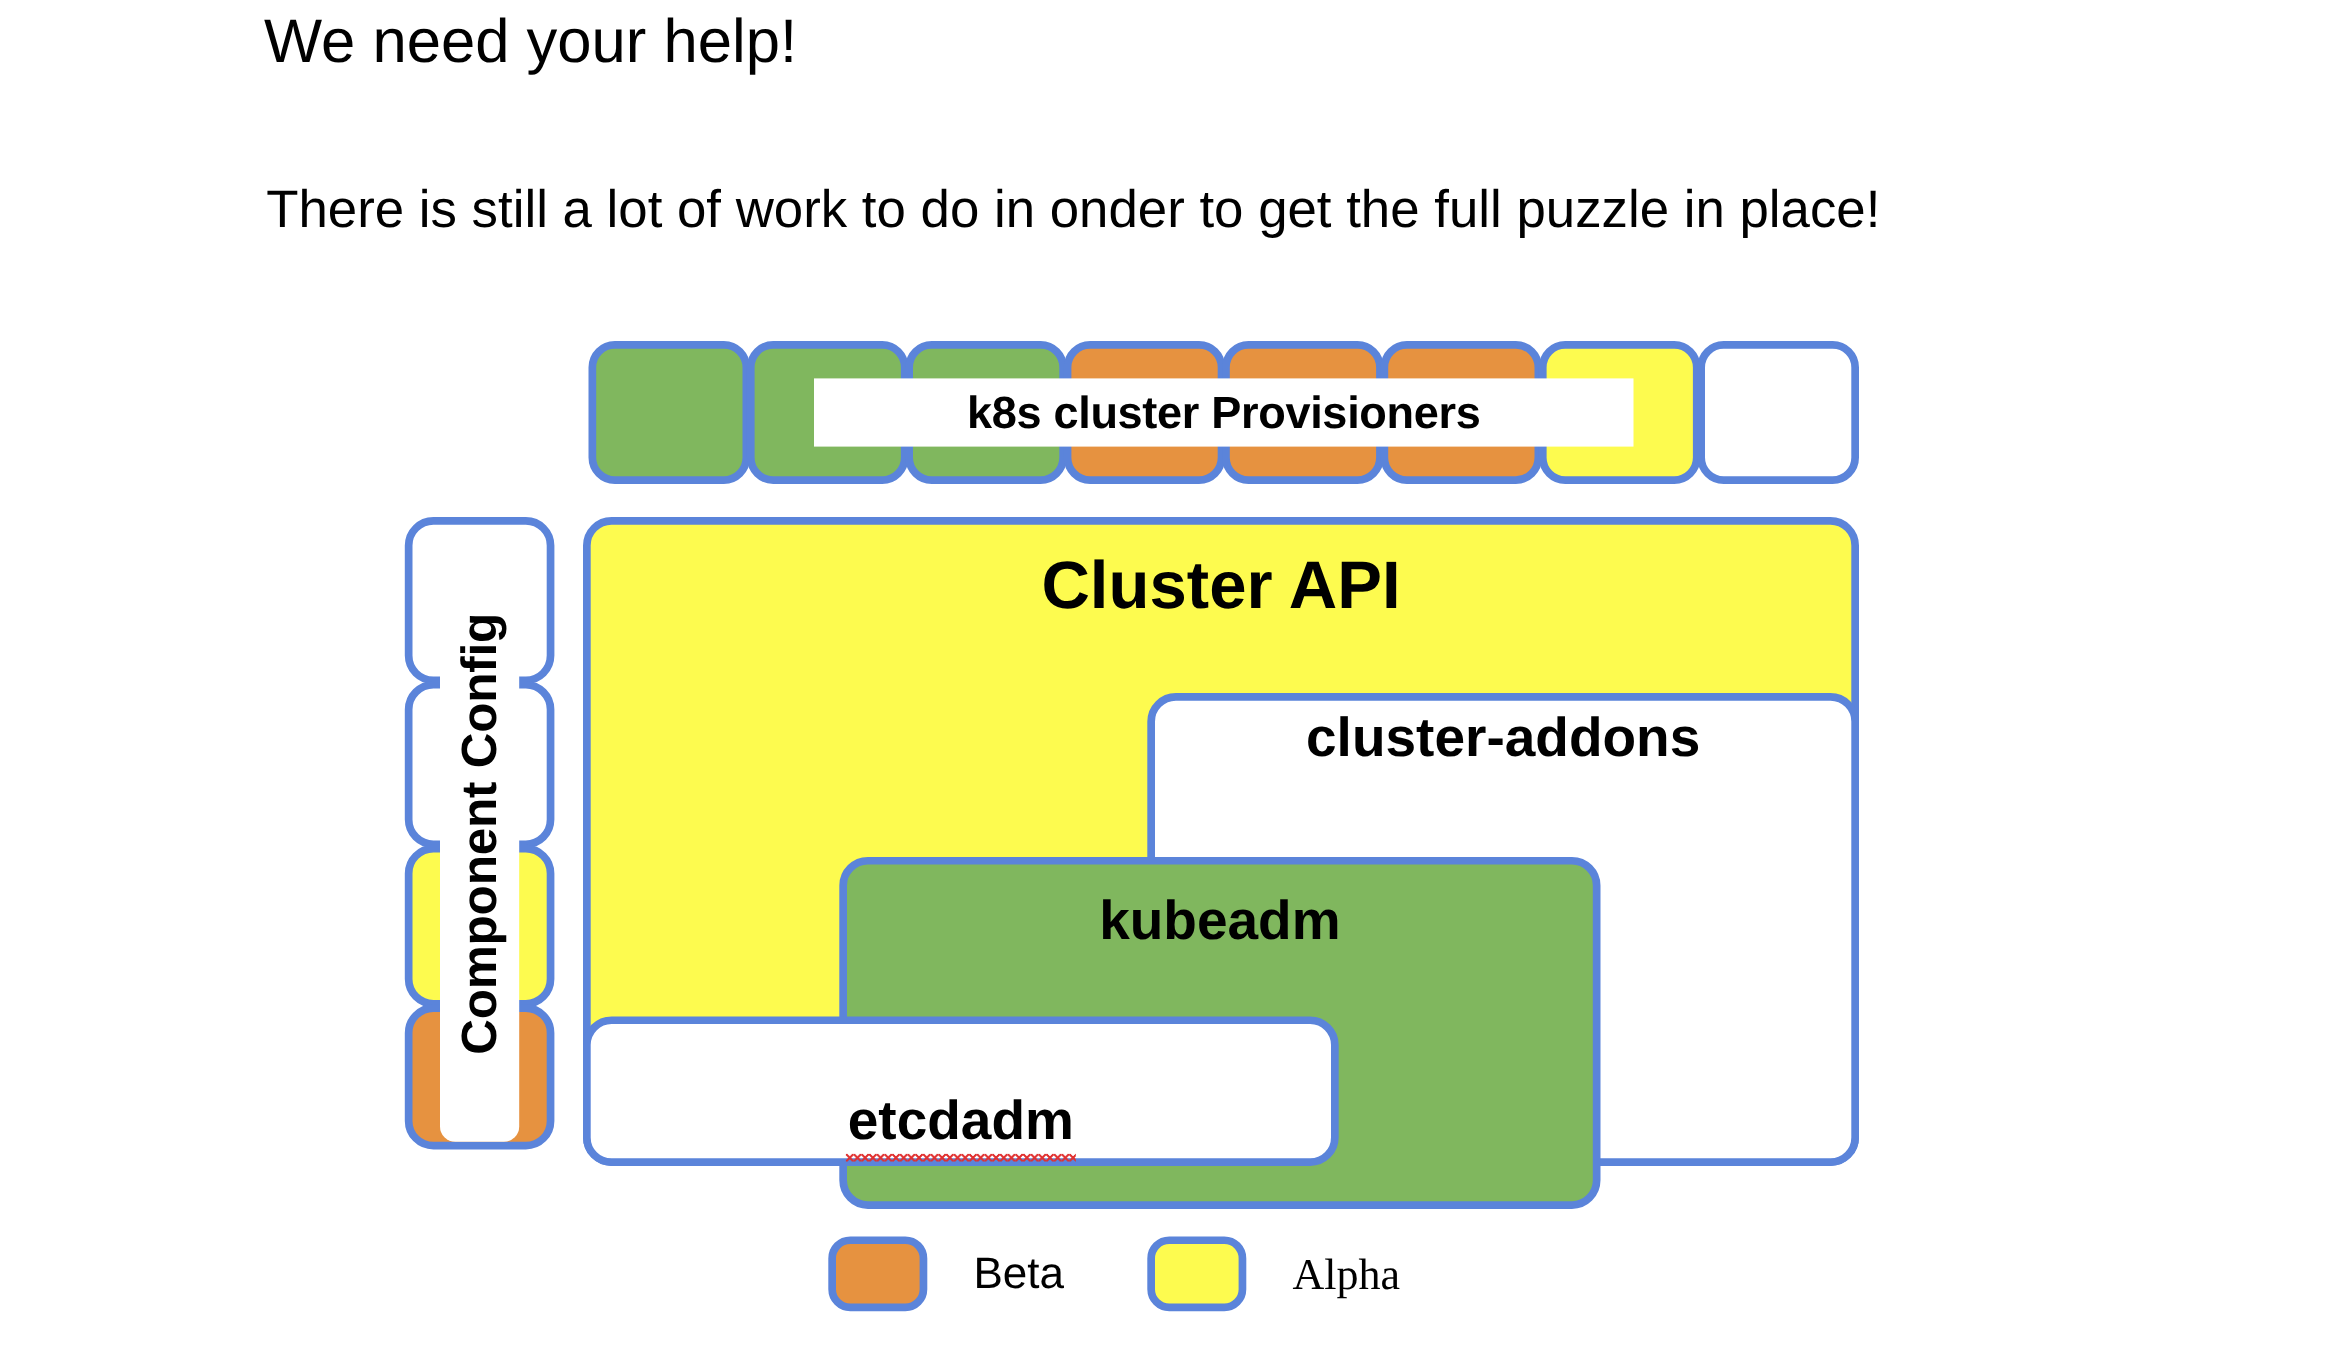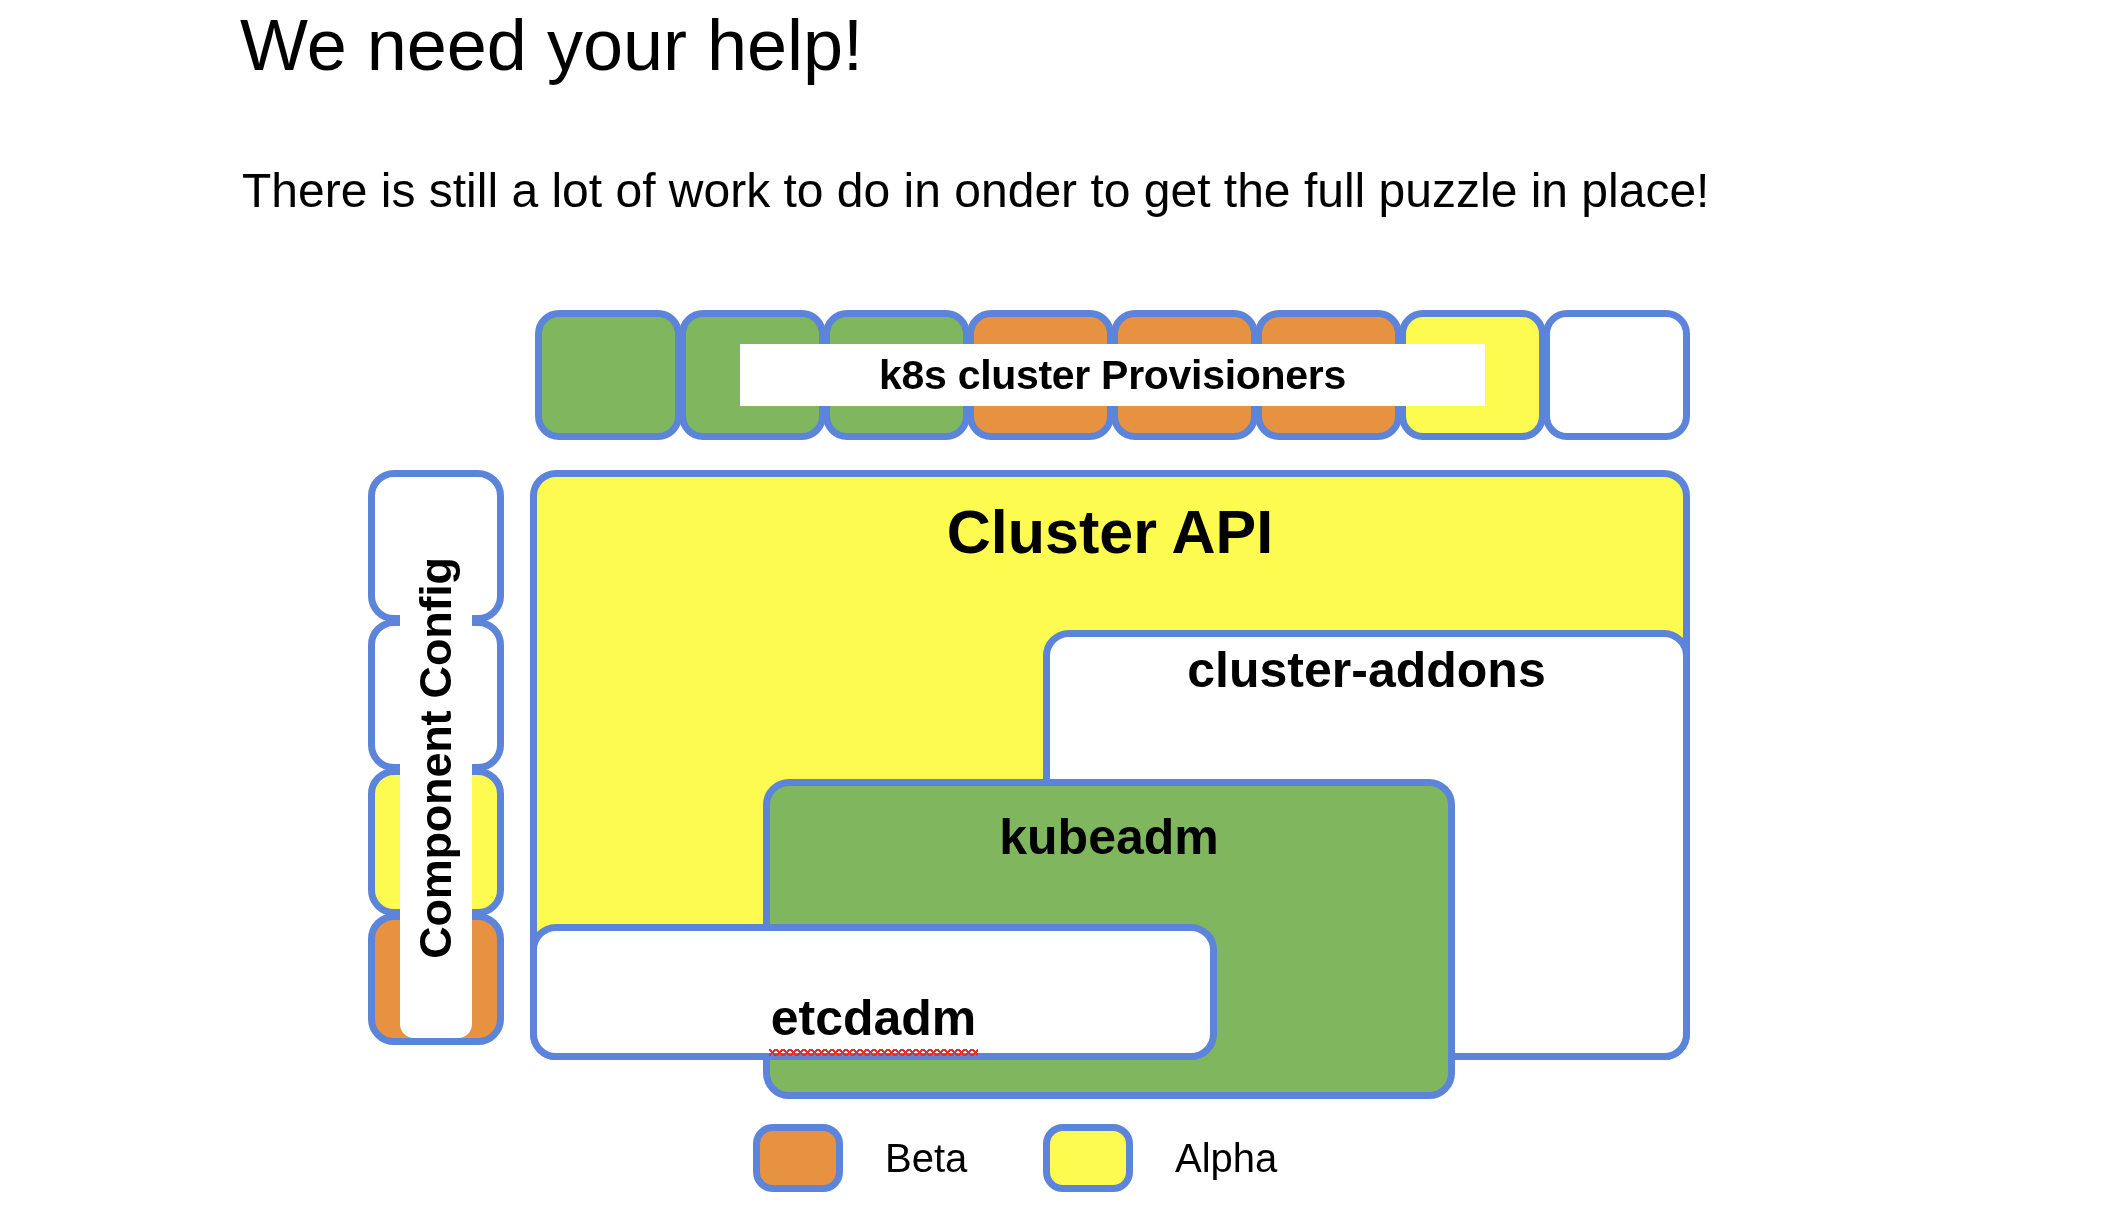--- a/index.html
+++ b/index.html
@@ -17,21 +17,21 @@
     height: 1228px;
     background: #ffffff;
     overflow: hidden;
   }
 
   
   #slide-title {
     position: absolute;
     left: 240px;
     top: 8px;
-    font-size: 72px;
+    font-size: 56px;
     line-height: 1.05;
     font-weight: 400;
     color: #000000;
     white-space: nowrap;
   }
   #slide-subtitle {
     position: absolute;
     left: 242px;
     top: 163px;
     font-size: 48px;
@@ -230,19 +230,19 @@
 
   <div class="pz" id="box-etcdadm">
     <span class="pz-label"><span class="misspelled">etcdadm</span></span>
   </div>
 
   <div id="legend">
       <div class="legend-item" style="left: 753px;">
         <div class="legend-swatch" style="background: rgb(230, 146, 64);"></div>
         <div class="legend-text">Beta</div>
       </div>
-      <div class="legend-item" style="left: 1043px;">
+      <div class="legend-item" style="left: 1043px; font-family: Liberation Serif, serif;">
         <div class="legend-swatch" style="background: rgb(253, 251, 79);"></div>
         <div class="legend-text">Alpha</div>
       </div>
     </div>
 
 </div>
 
 </body></html>

